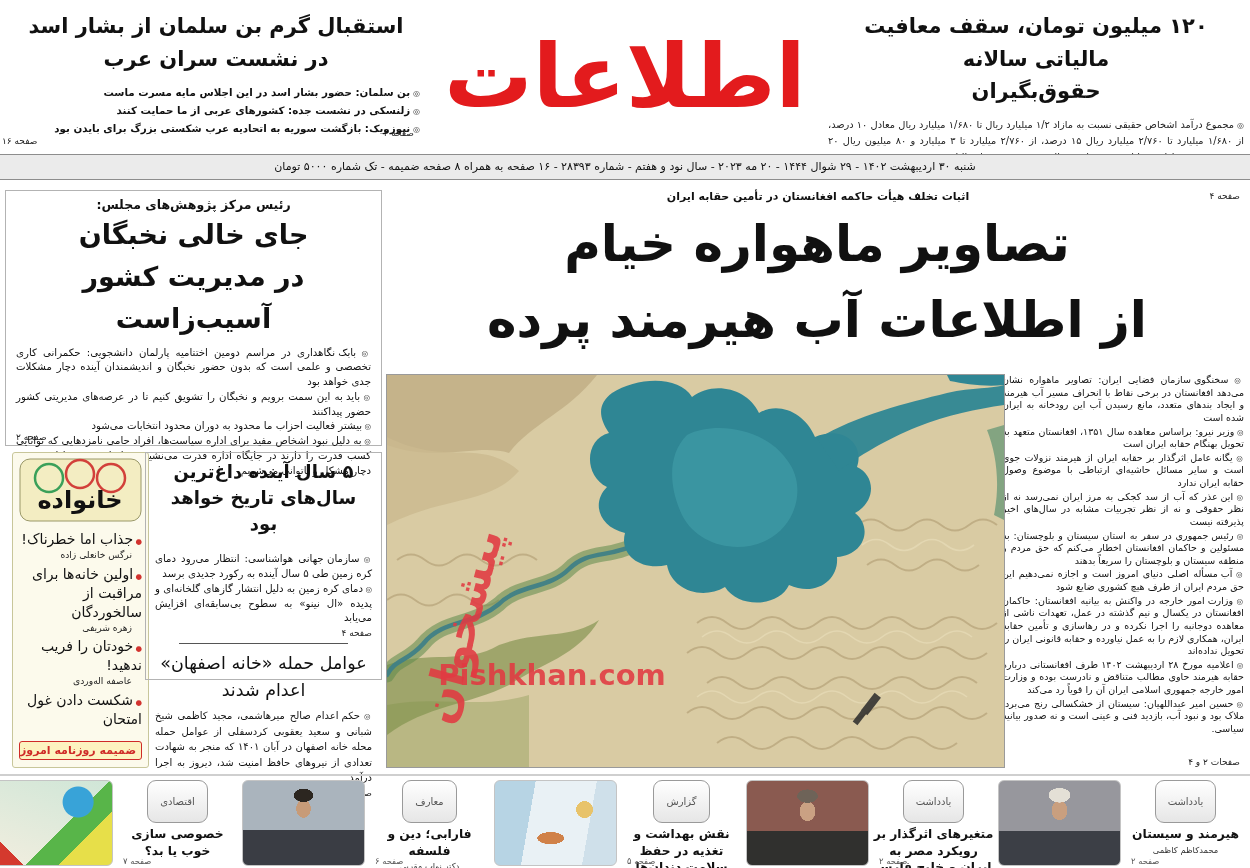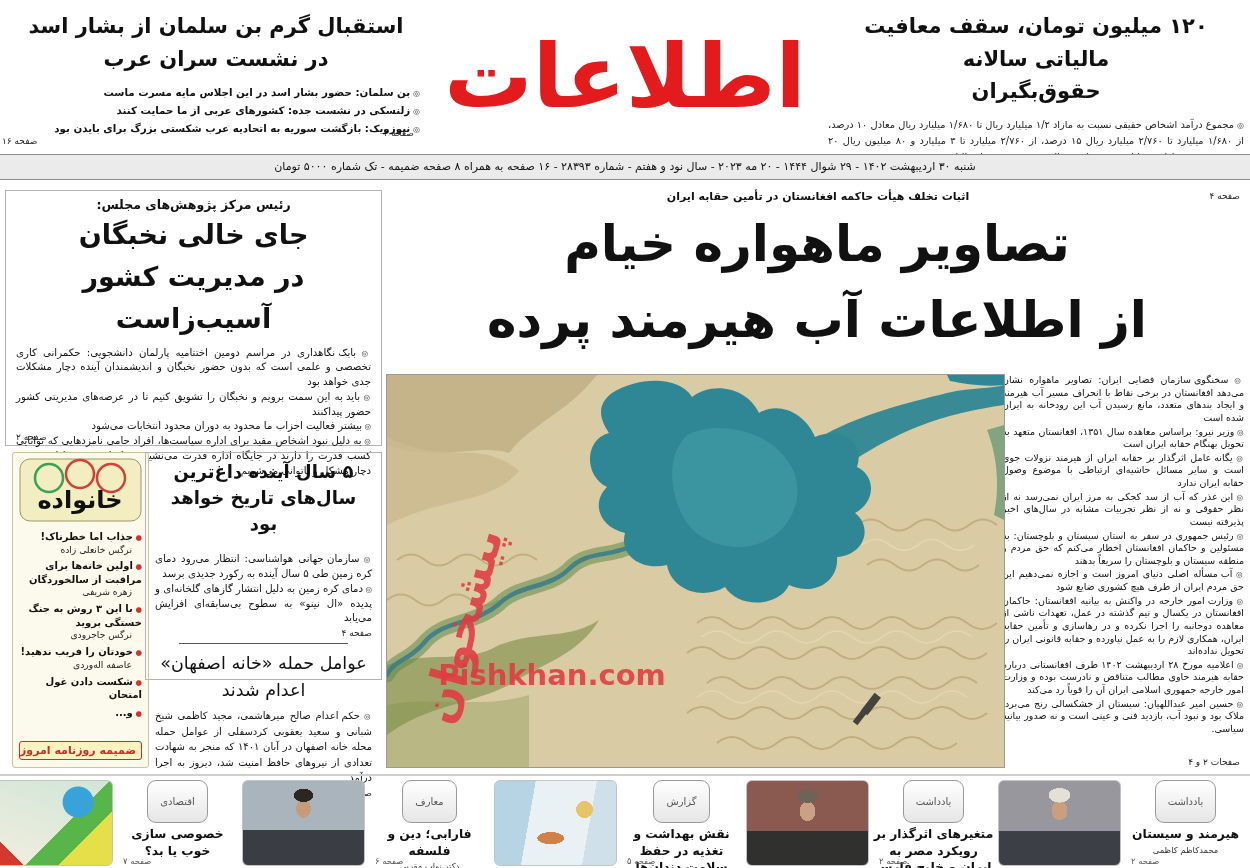--- a/index.html
+++ b/index.html
@@ -37,21 +37,21 @@
   .elites-box{top:190px;left:5px;width:377px;height:256px;border:1px solid #b3b3b3;box-sizing:border-box;padding:6px 10px 4px;}
   .elites-kicker{text-align:center;font-size:12.5px;font-weight:bold;}
   .elites-h{text-align:center;font-size:27px;font-weight:bold;line-height:1.55;margin-top:2px;}
   .elites-bullets{margin-top:6px;}
   .sm-bullet{font-size:10.2px;line-height:1.45;text-align:justify;color:#111;}
   .sm-bullet::before{content:"◎ ";font-size:7.5px;color:#333;}
   .elites-page{position:absolute;bottom:3px;left:10px;}
   .family-panel{top:452px;left:5px;width:137px;height:316px;border:1px solid #c8c69a;background:#fcfaec;
                 box-sizing:border-box;padding:5px 6px;border-radius:3px;margin-left:7px;}
   .family-item{margin-top:4px;}
-  .fi-title{font-size:10px;font-weight:bold;line-height:1.35;}
+  .fi-title{font-size:14px;font-weight:normal;line-height:1.35;}
   .fi-title::before{content:"● ";color:#d2332f;font-size:7.5px;}
   .fi-author{font-size:9.2px;color:#222;padding-right:10px;line-height:1.3;}
   .family-btn{position:absolute;bottom:7px;left:6px;right:6px;border:1.5px solid #cf2b28;border-radius:3px;
               background:#fdf3c0;color:#cf2b28;font-size:11px;font-weight:bold;text-align:left;padding:2px 0;}
   .lower-left{top:452px;left:145px;width:237px;height:228px;border:1px solid #b3b3b3;box-sizing:border-box;padding:6px 9px 4px;}
   .climate-h{text-align:center;font-size:18px;font-weight:bold;line-height:1.45;}
   .climate-bullets{margin-top:15px;}
   .ll-page{font-size:9px;color:#222;margin-top:2px;}
   .ll-divider{border:none;border-top:1px solid #555;width:78%;margin:5px auto 6px;}
   .exec-h{text-align:center;font-size:17.5px;font-weight:normal;line-height:1.55;}
@@ -206,24 +206,20 @@
     </svg>
     <div class="family-item">
       <div class="fi-title">جذاب اما خطرناک!</div>
       <div class="fi-author">نرگس خانعلی زاده</div>
     </div>
     <div class="family-item">
       <div class="fi-title">اولین خانه‌ها برای مراقبت از سالخوردگان</div>
       <div class="fi-author">زهره شریفی</div>
     </div>
     <div class="family-item">
-      <div class="fi-title">با این ۳ روش به جنگ خستگی بروید</div>
-      <div class="fi-author">نرگس جاجرودی</div>
-    </div>
-    <div class="family-item">
       <div class="fi-title">خودتان را فریب ندهید!</div>
       <div class="fi-author">عاصفه اله‌وردی</div>
     </div>
     <div class="family-item">
       <div class="fi-title">شکست دادن غول امتحان</div>
     </div>
     <div class="family-item">
       <div class="fi-title">و...</div>
     </div>
     <div class="family-btn">ضمیمه روزنامه امروز</div>

